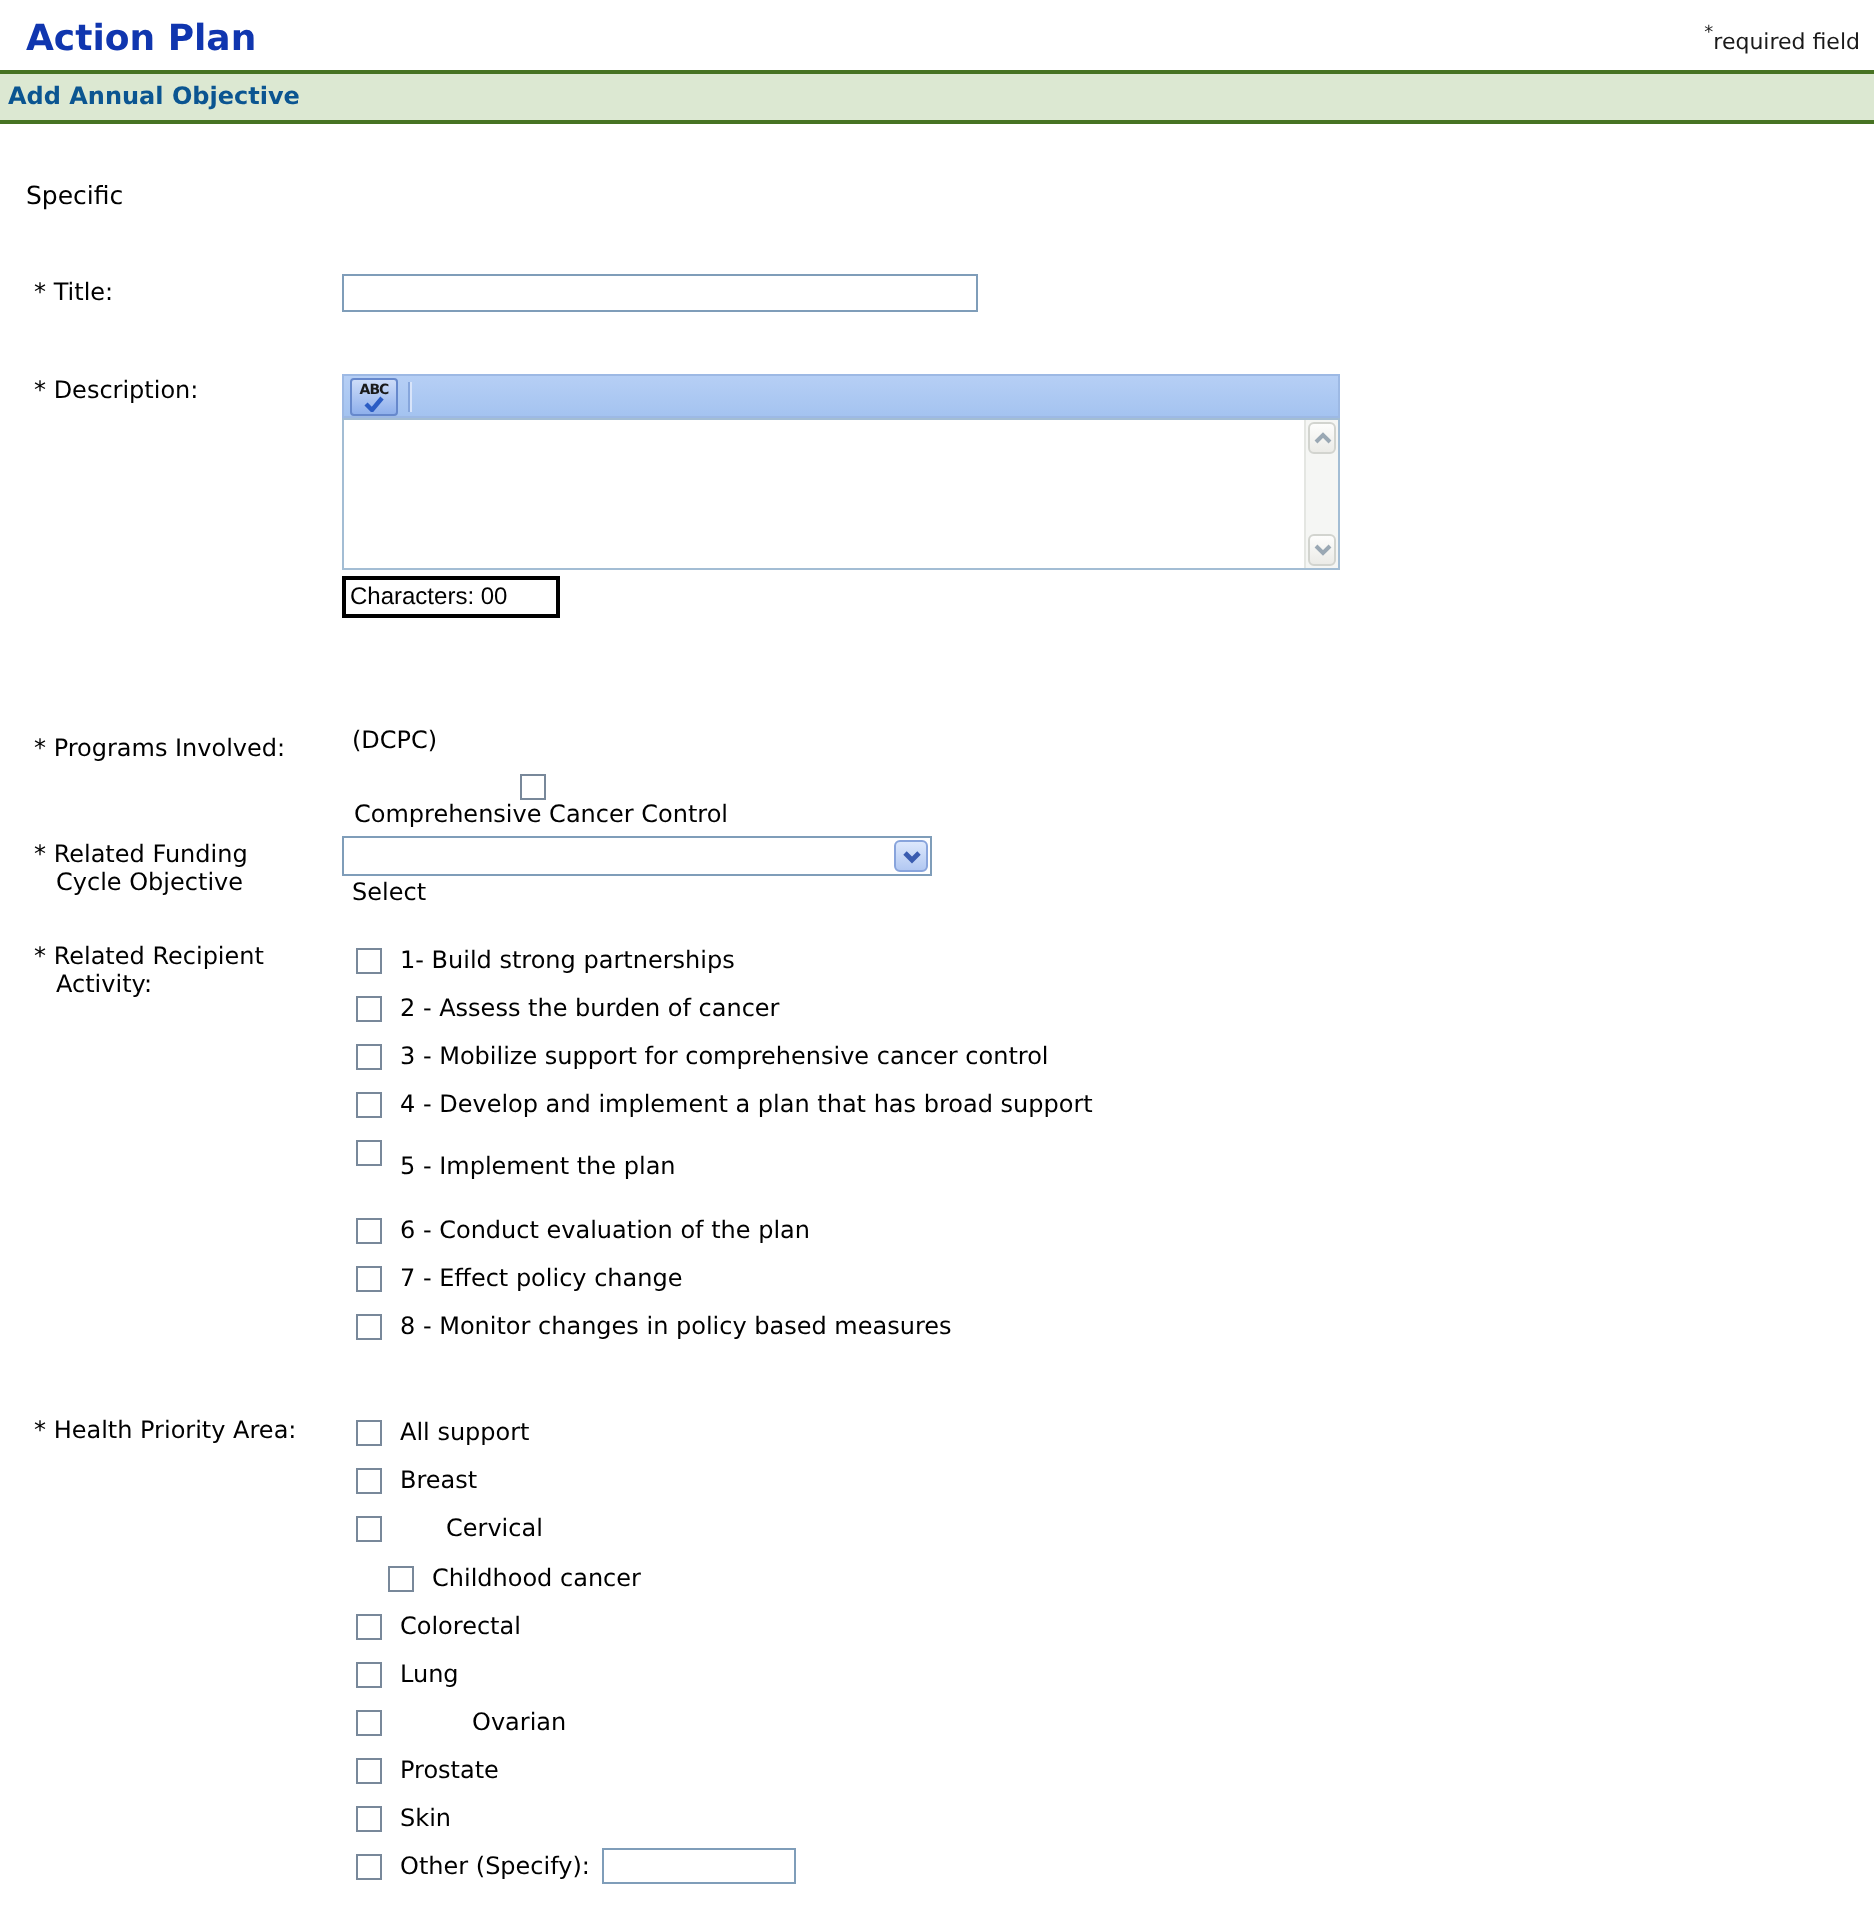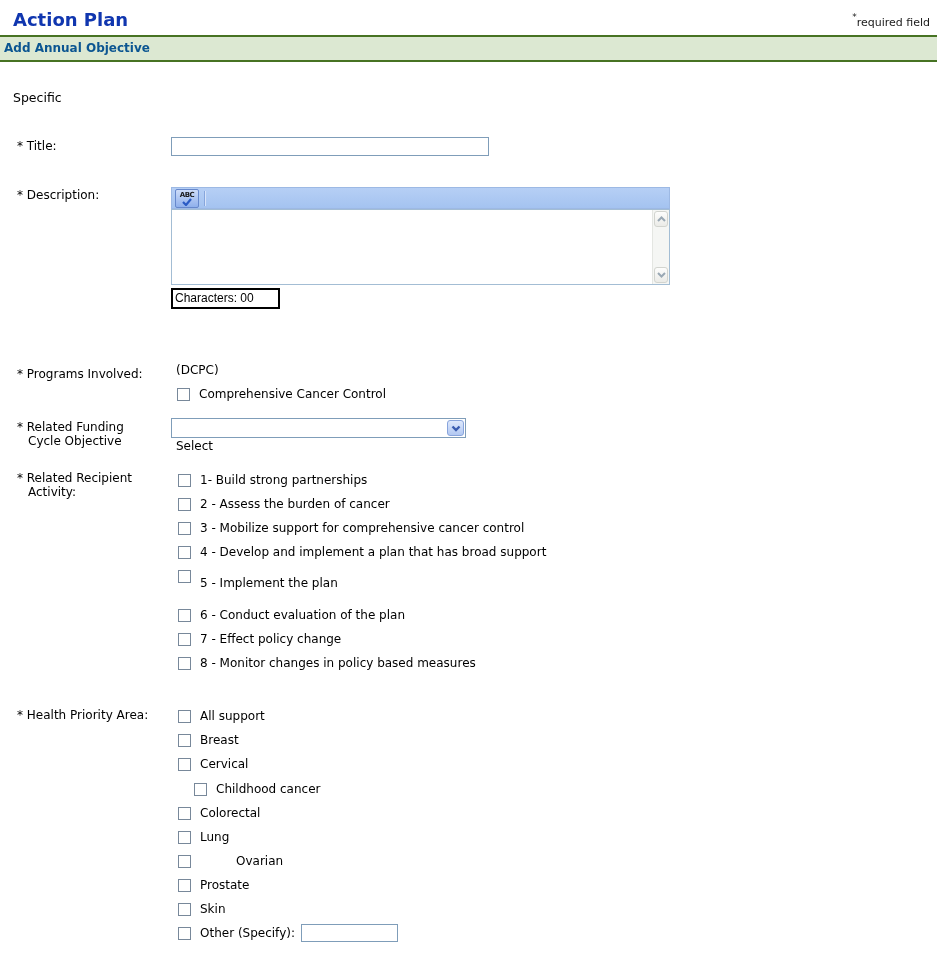--- a/index.html
+++ b/index.html
@@ -219,21 +219,21 @@
           <path d="M1 1 L4.5 4.5 L8 1" fill="none" stroke="#9aa8b4" stroke-width="2"></path>
         </svg>
       </div>
     </div>
   </div>
 
   <div class="abs char-counter">Characters: 00</div>
 
   <div class="abs field-label" style="top:367px;">* Programs Involved:</div>
   <div class="abs dcpc-label">(DCPC)</div>
-  <div class="cbrow" style="left:177px;top:387px;">
+  <div class="cbrow" style="left:177px;top:387px;flex-direction:column;">
     <input type="checkbox" style="">
     <span class="cb-label">Comprehensive Cancer Control</span>
   </div>
 
   <div class="abs field-label" style="top:420px;">
     <div>* Related Funding</div>
     <div class="label-line2">Cycle Objective</div>
   </div>
   <div class="abs select-box">
     <span class="select-value">Select</span>
@@ -285,21 +285,21 @@
   <div class="abs field-label" style="top:708px;">* Health Priority Area:</div>
 
   <div class="cbrow" style="left:178px;top:709px;">
     <input type="checkbox" style="">
     <span class="cb-label">All support</span>
   </div>
   <div class="cbrow" style="left:178px;top:733px;">
     <input type="checkbox" style="">
     <span class="cb-label">Breast</span>
   </div>
-  <div class="cbrow" style="left:178px;top:757px;">
+  <div class="cbrow" style="left:178px;top:757px;gap:23px;">
     <input type="checkbox" style="">
     <span class="cb-label">Cervical</span>
   </div>
   <div class="cbrow" style="left:194px;top:782px;">
     <input type="checkbox" style="">
     <span class="cb-label">Childhood cancer</span>
   </div>
   <div class="cbrow" style="left:178px;top:806px;">
     <input type="checkbox" style="">
     <span class="cb-label">Colorectal</span>

